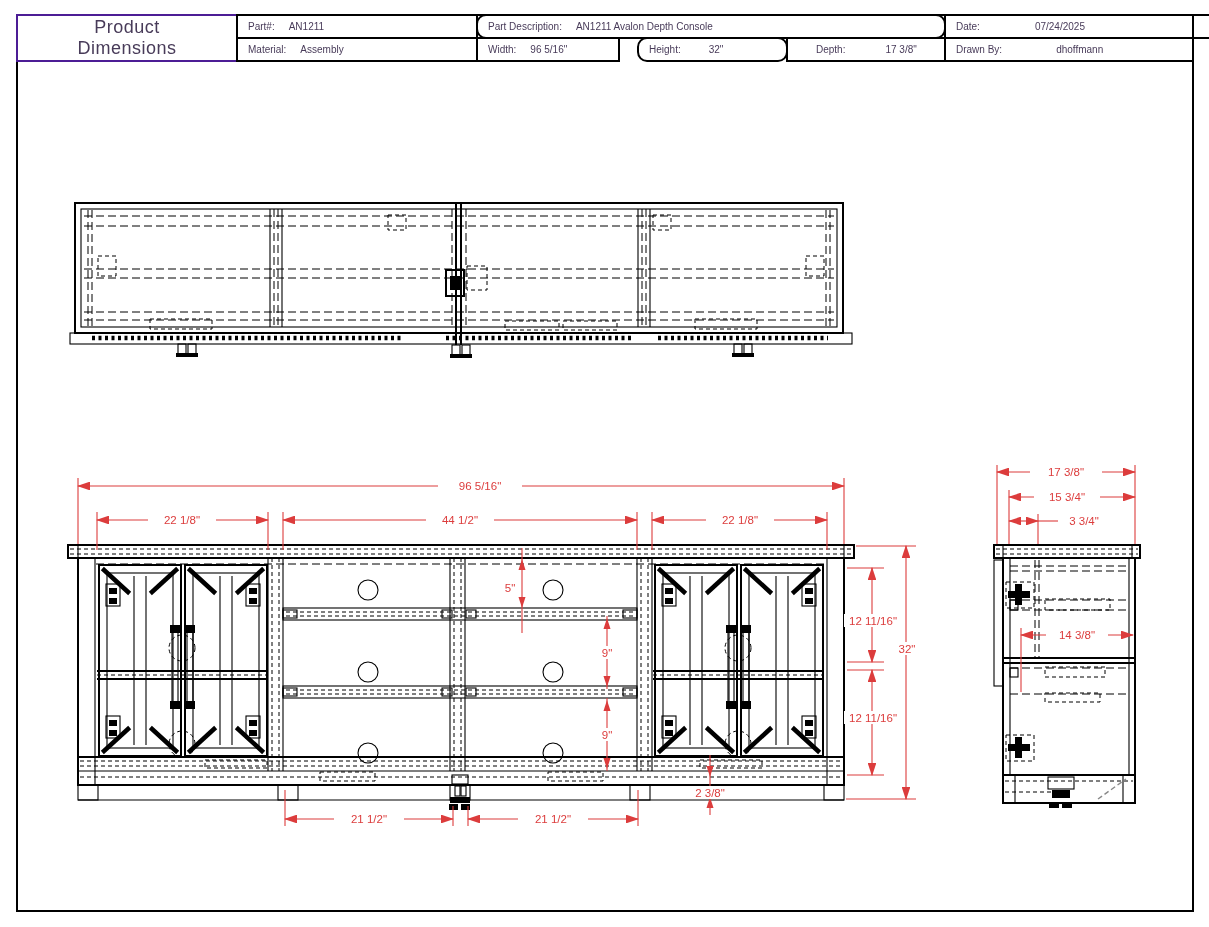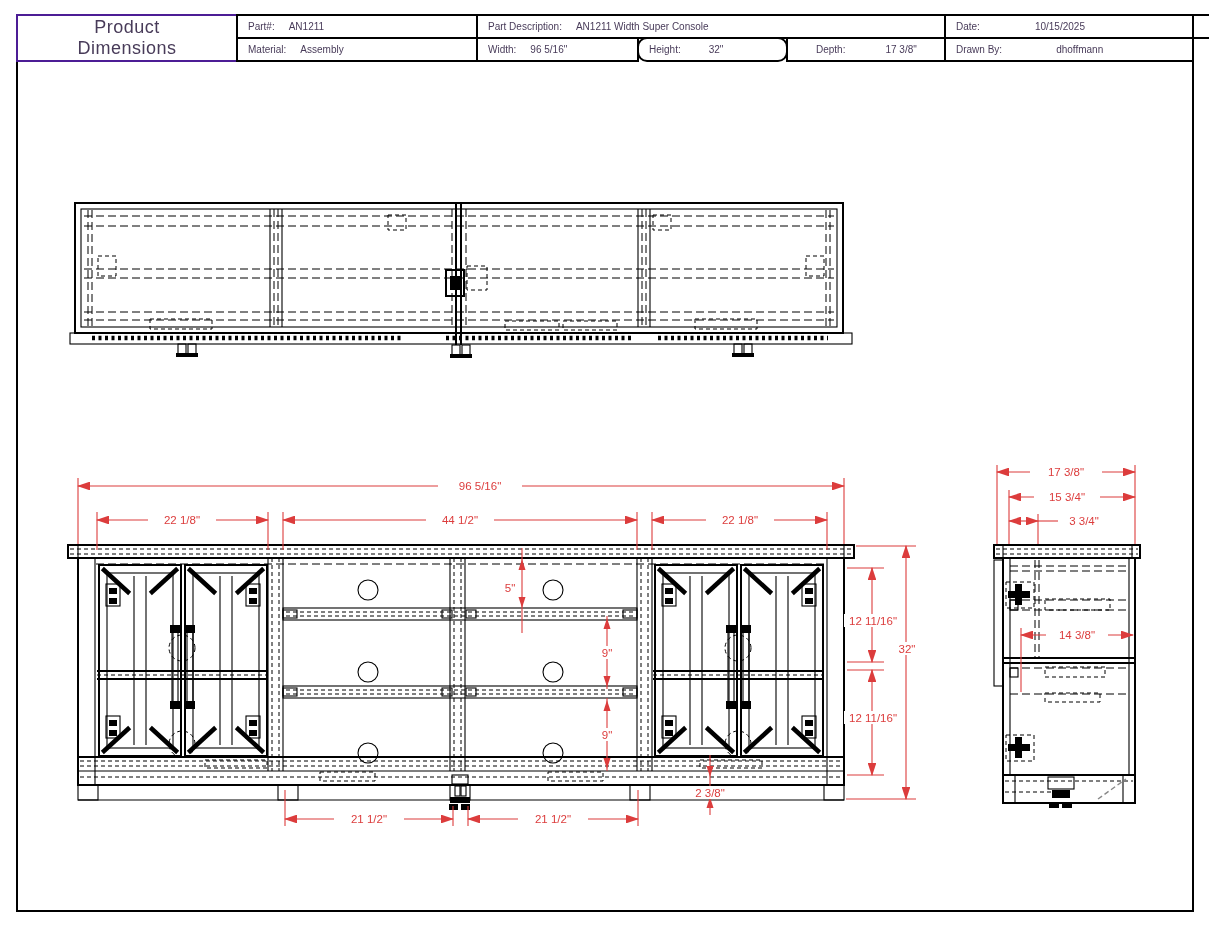--- a/index.html
+++ b/index.html
@@ -39,39 +39,39 @@
     <span>Dimensions</span>
   </div>
   <div class="cell" style="left:236px;top:14px;width:242px;height:25px;">
     <span class="lab">Part#:</span>
     <span>AN1211</span>
   </div>
   <div class="cell" style="left:236px;top:37px;width:242px;height:25px;">
     <span class="lab">Material:</span>
     <span>Assembly</span>
   </div>
-  <div class="cell" style="left:476px;top:14px;width:470px;height:25px;">
+  <div class="cell" style="left:476px;top:14px;width:470px;height:25px;border-radius:10px;">
     <span class="lab">Part Description:</span>
-    <span>AN1211 Width Super Console</span>
-  </div>
-  <div class="cell" style="left:476px;top:37px;width:163px;height:25px;">
+    <span>AN1211 Avalon Depth Console</span>
+  </div>
+  <div class="cell" style="left:476px;top:37px;width:144px;height:25px;">
     <span class="lab">Width:</span>
     <span>96 5/16"</span>
   </div>
   <div class="cell g28" style="left:637px;top:37px;width:151px;height:25px;border-radius:10px;">
     <span class="lab">Height:</span>
     <span>32"</span>
   </div>
   <div class="cell g40" style="left:786px;top:37px;width:160px;height:25px;">
     <span class="lab">Depth:</span>
     <span>17 3/8"</span>
   </div>
   <div class="cell g55" style="left:944px;top:14px;width:302px;height:25px;">
     <span class="lab">Date:</span>
-    <span>10/15/2025</span>
+    <span>07/24/2025</span>
   </div>
   <div class="cell" style="left:944px;top:37px;width:250px;height:25px;gap:40px;">
     <span class="lab">Drawn By:</span>
     <span>dhoffmann</span>
   </div>
 
   <svg width="1209" height="927" viewBox="0 0 1209 927">
     <defs>
       <marker id="ae" orient="auto" markerWidth="12" markerHeight="8" refX="11" refY="4">
         <path d="M0,0 L12,4 L0,8 z" fill="#dc3c3c"></path>

